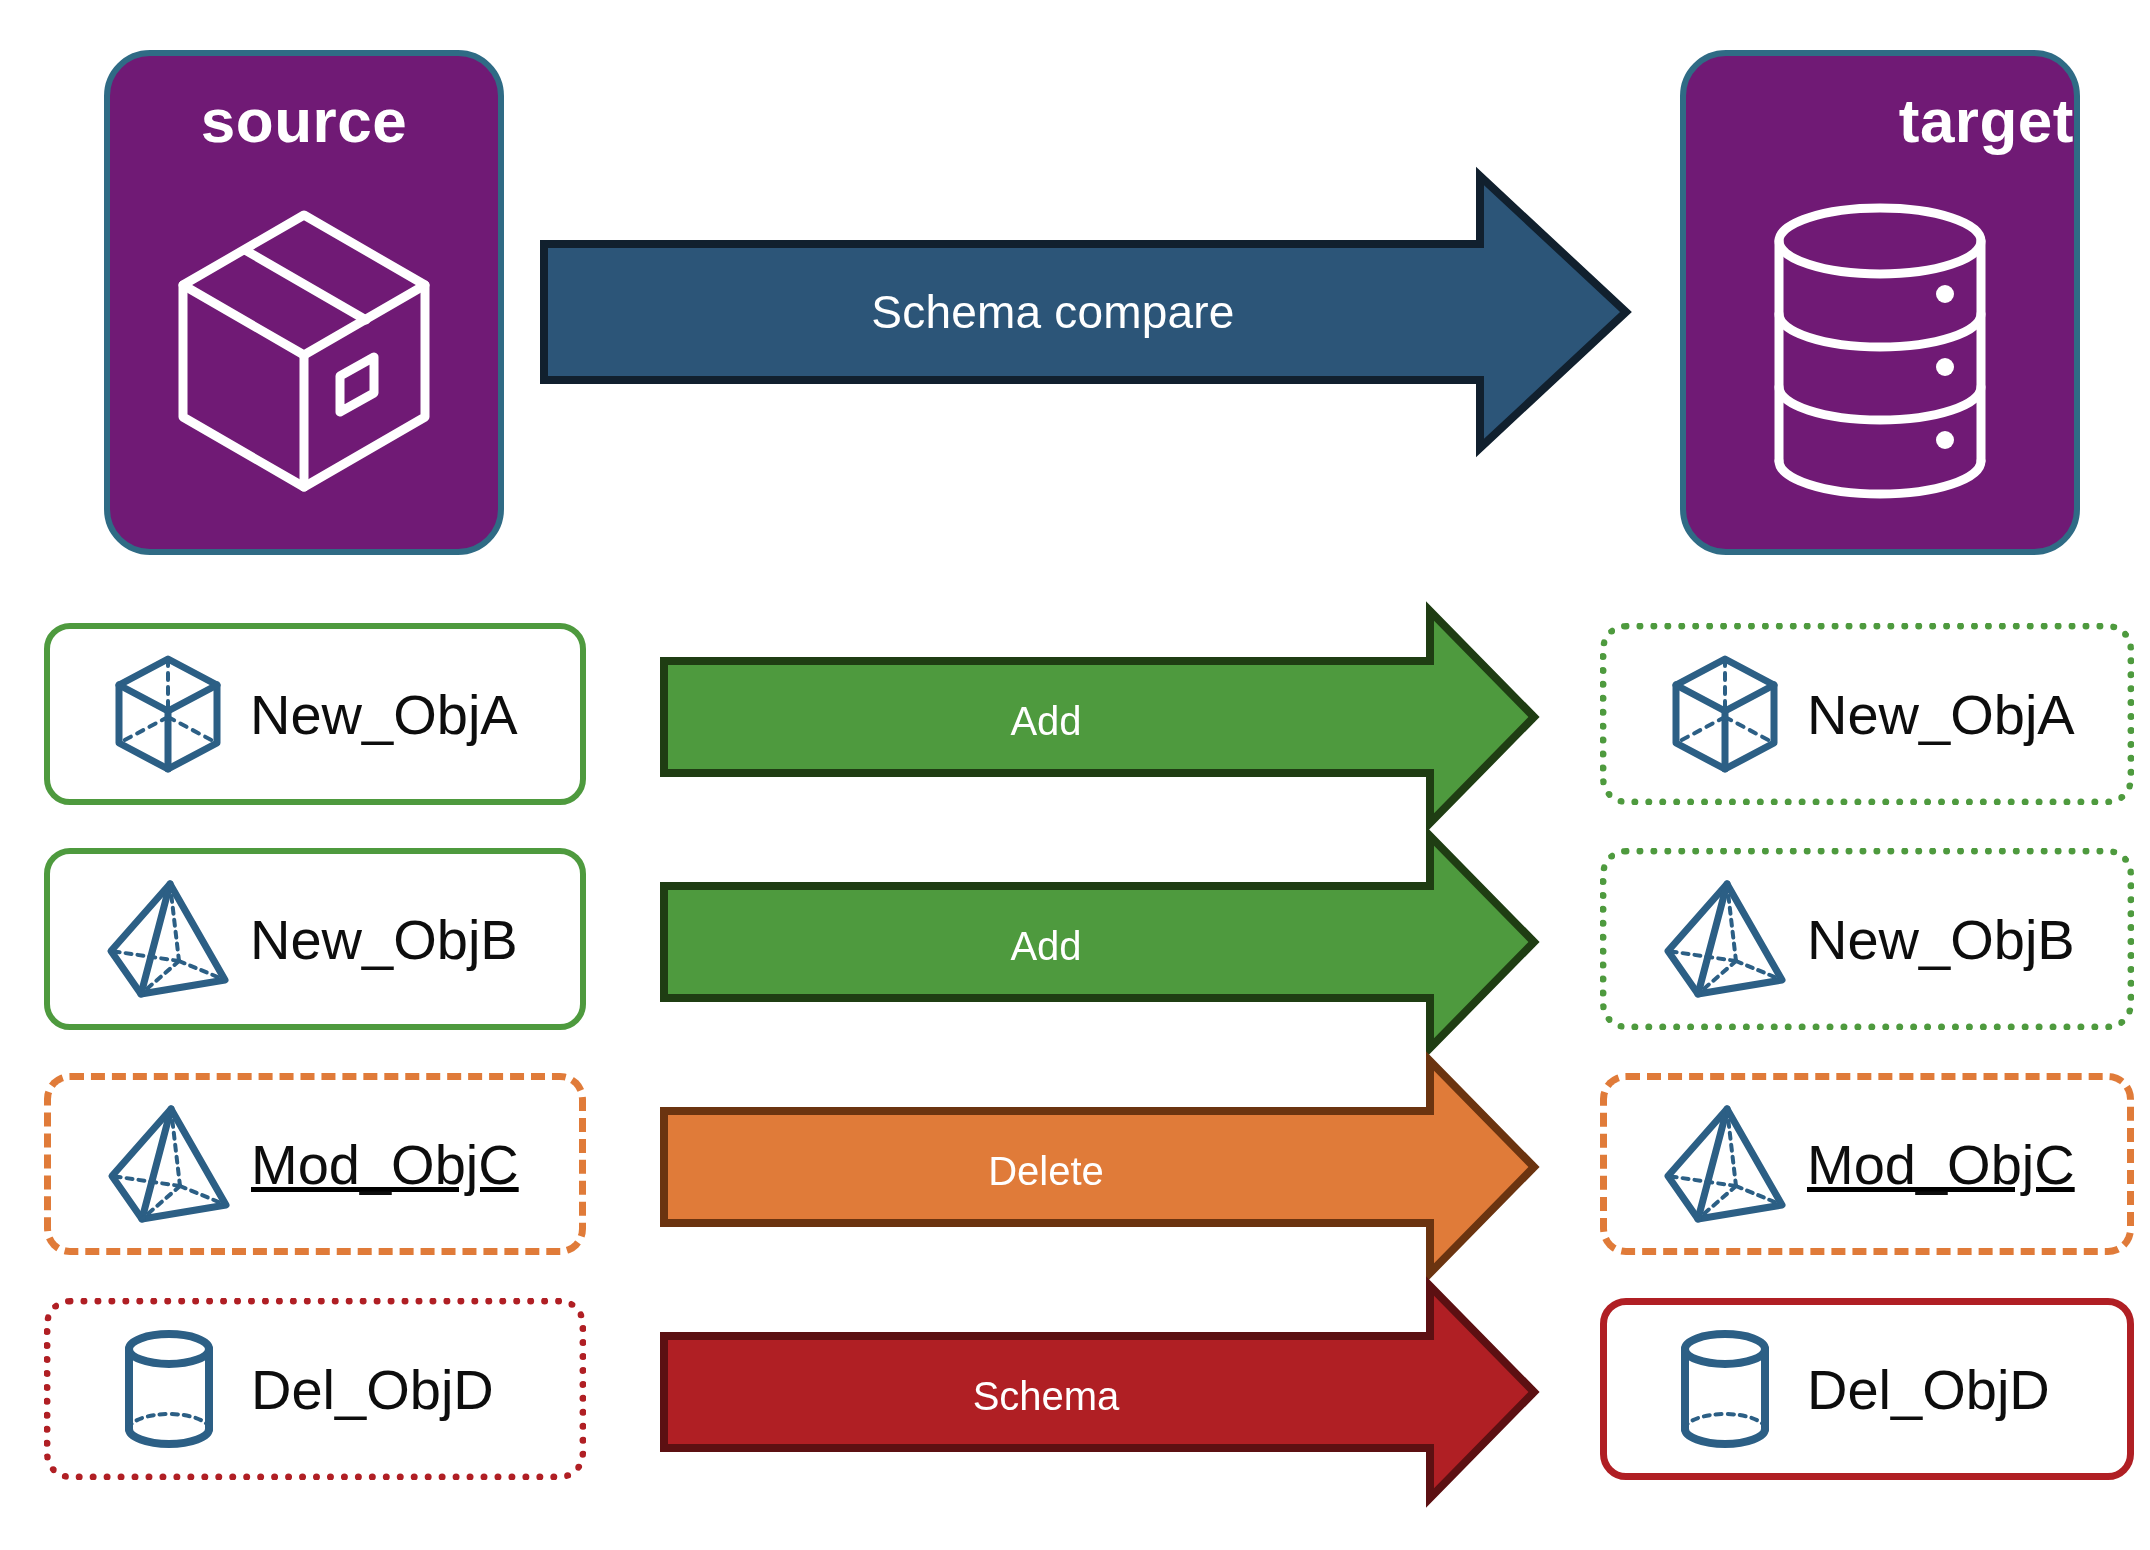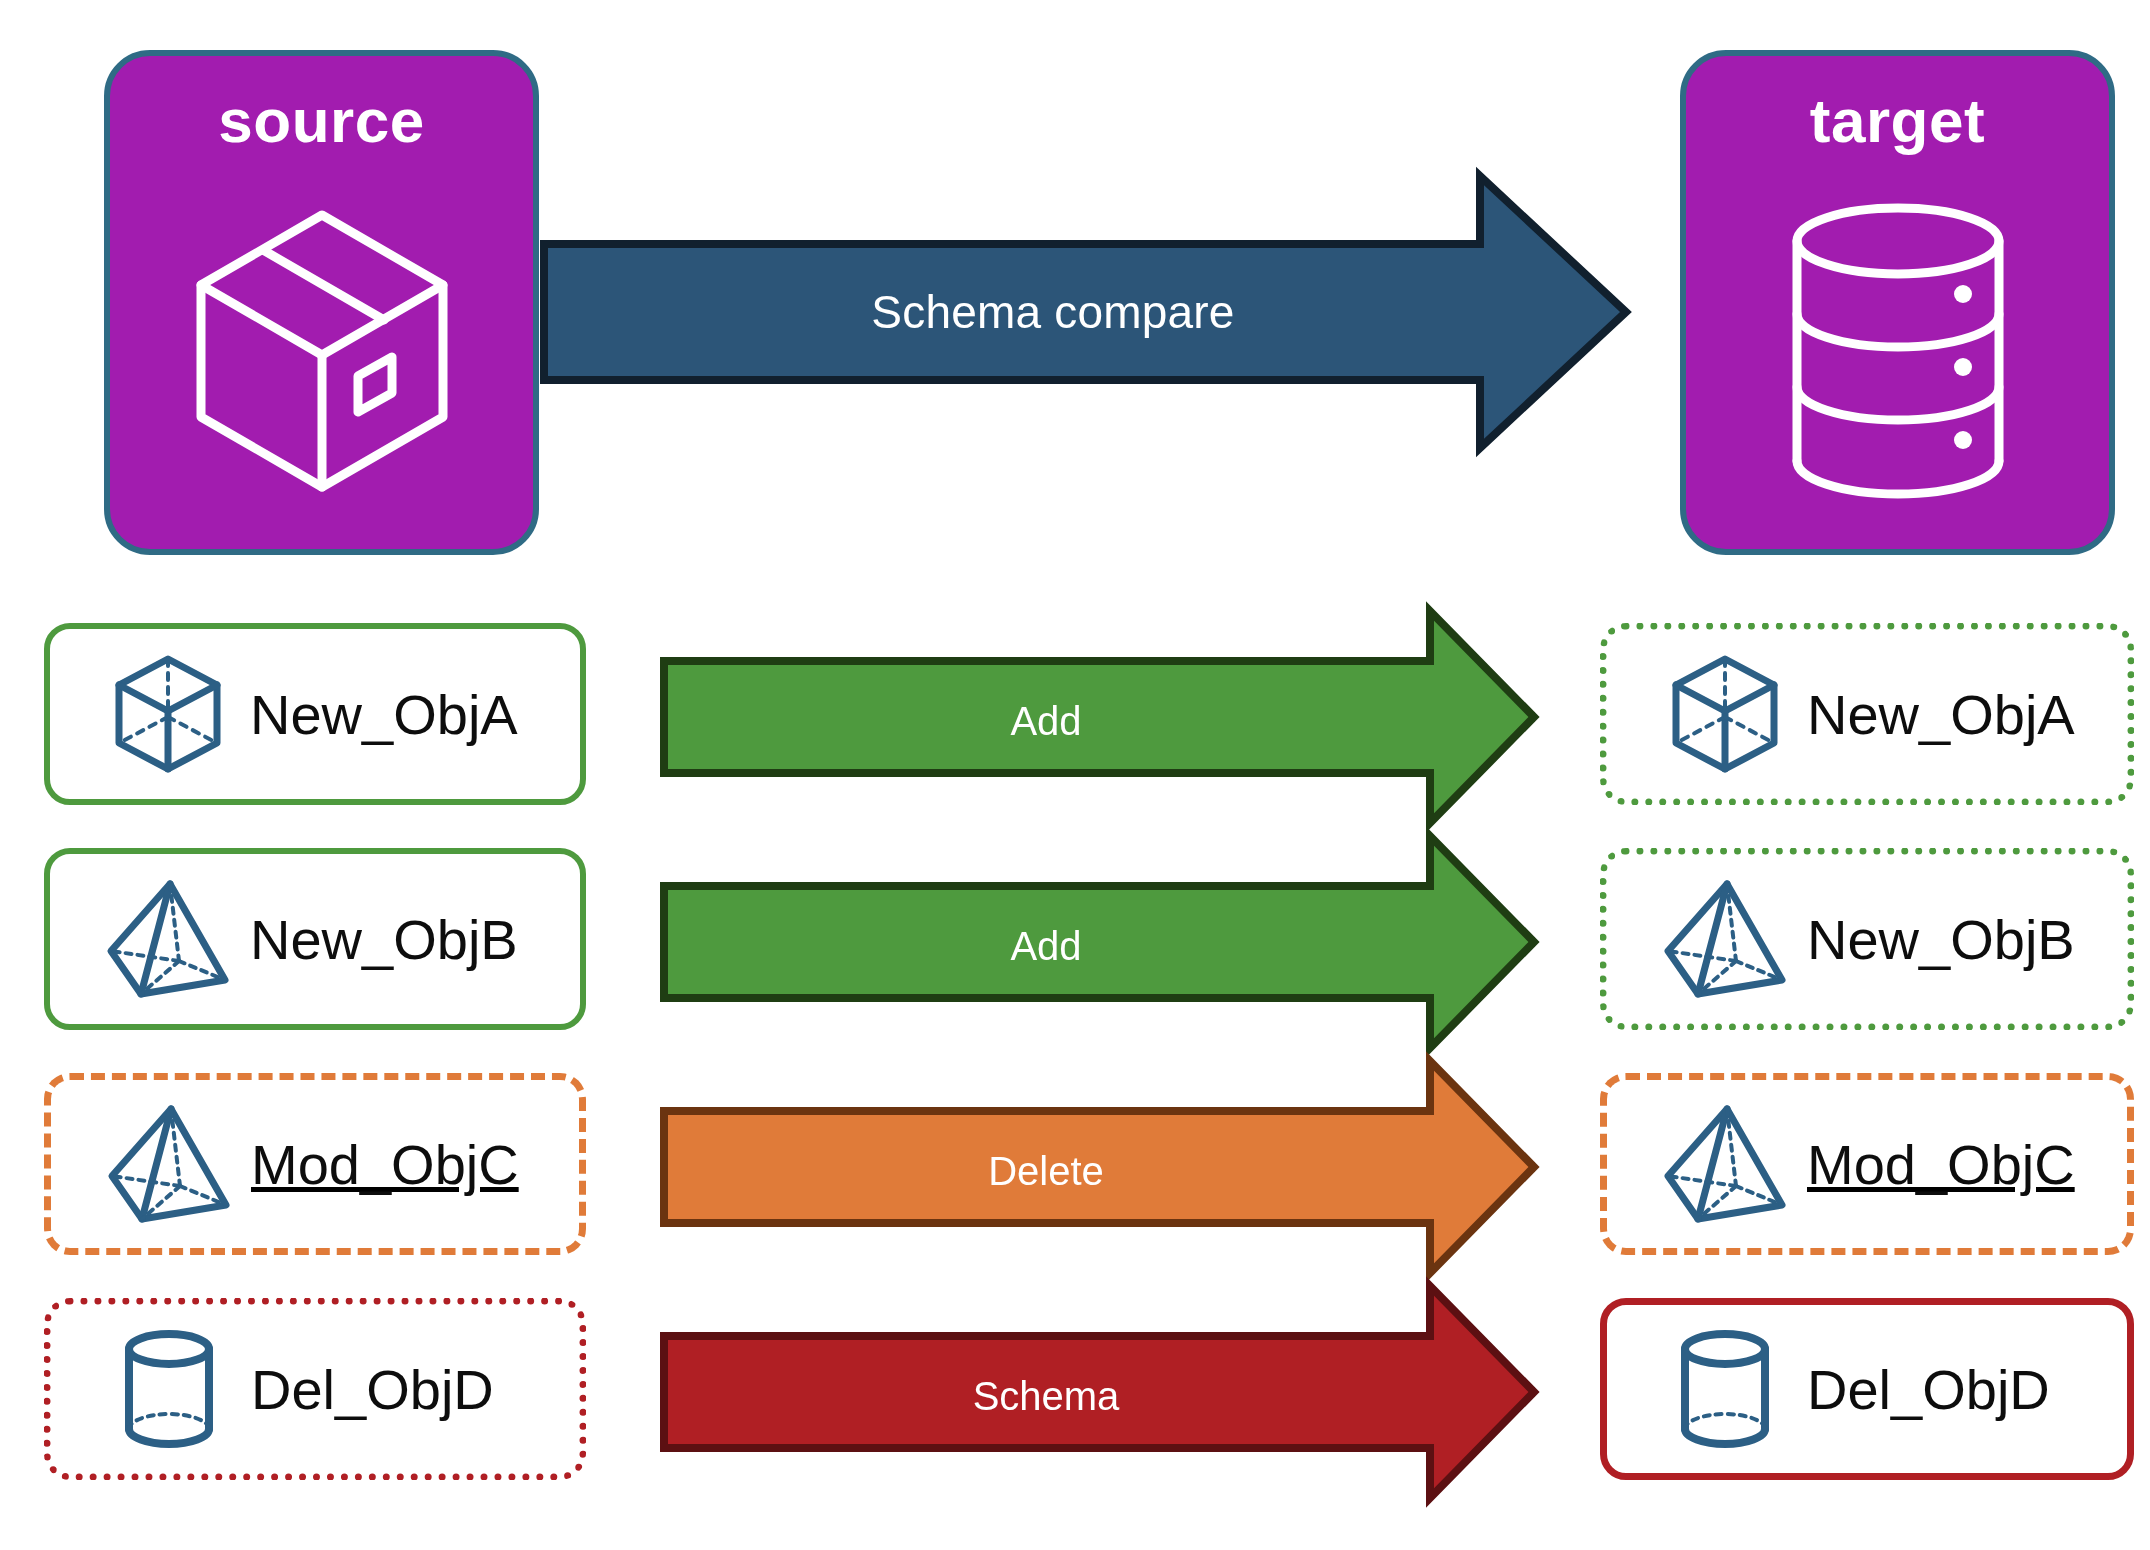--- a/index.html
+++ b/index.html
@@ -5,35 +5,35 @@
   html,body{margin:0;padding:0;}
   body{
     width:2150px;height:1550px;background:#ffffff;
     font-family:"Liberation Sans",sans-serif;
     position:relative;overflow:hidden;
   }
   #stage{position:absolute;inset:0;}
 
   
   .endpoint{
-    position:absolute;width:435px;height:505px;
-    background:#a21caf;border:6px solid #2f6b85;border-radius:46px;
+    position:absolute;width:400px;height:505px;
+    background:#701a75;border:6px solid #2f6b85;border-radius:46px;
     box-sizing:border-box;
     display:flex;flex-direction:column;align-items:center;
   }
   .endpoint .ep-title{
     color:#ffffff;font-weight:bold;font-size:62px;
     letter-spacing:.5px;margin-top:34px;line-height:1;
   }
   .endpoint .ep-icon{
     flex:1;display:flex;align-items:center;justify-content:center;
     width:100%;
   }
   #source-card{left:104px;top:50px;}
-  #target-card{left:1680px;top:50px;}
+  #target-card{left:1680px;top:50px;align-items:flex-end;}
 
   
   .big-arrow{
     position:absolute;left:540px;top:172px;width:1090px;height:280px;
   }
   .big-arrow .lbl{
     position:absolute;left:0;top:0;width:950px;height:280px;
     display:flex;align-items:center;justify-content:center;
     color:#ffffff;font-size:46px;letter-spacing:.2px;
     pointer-events:none;

